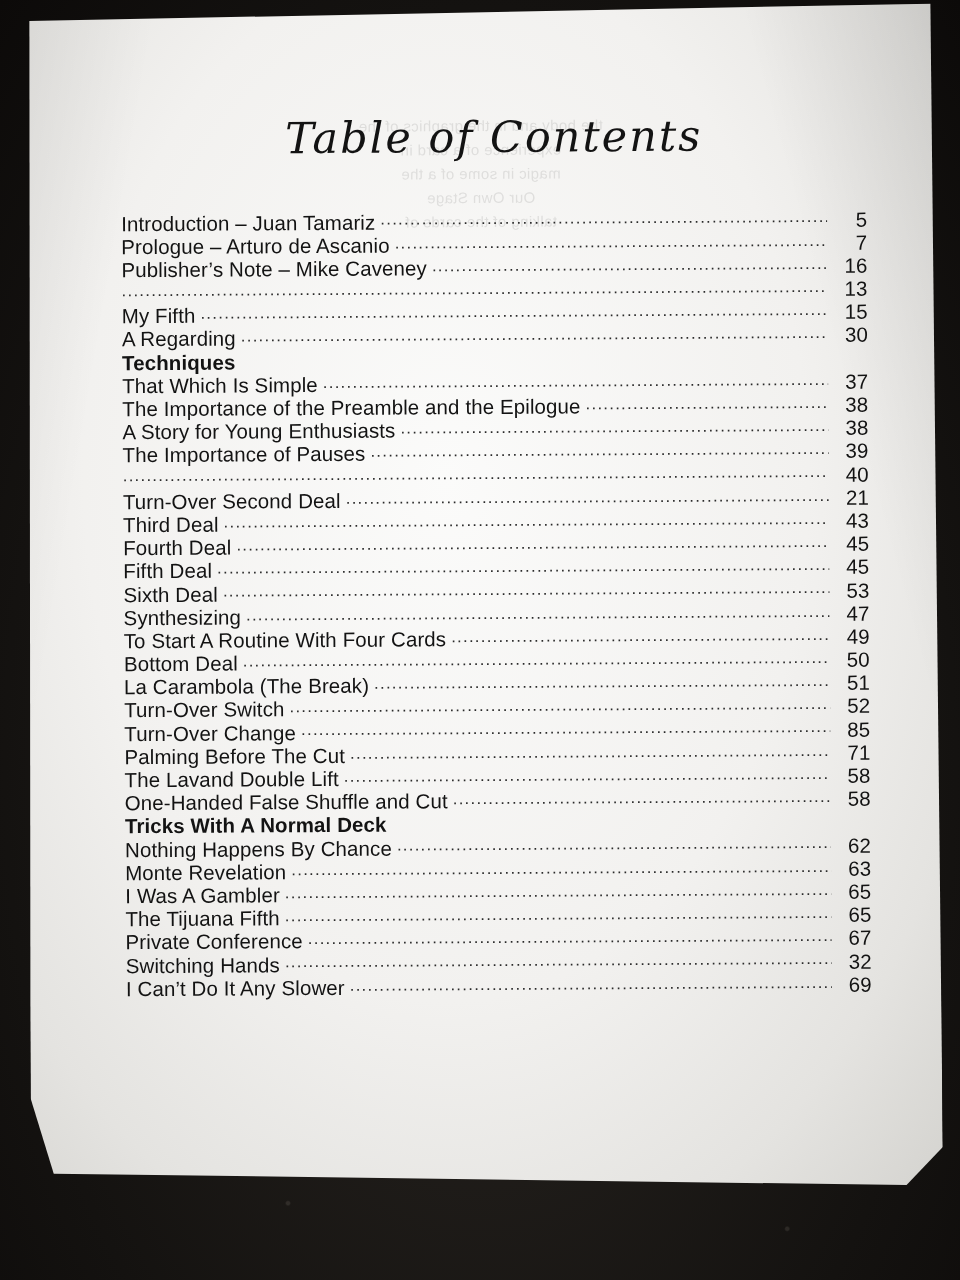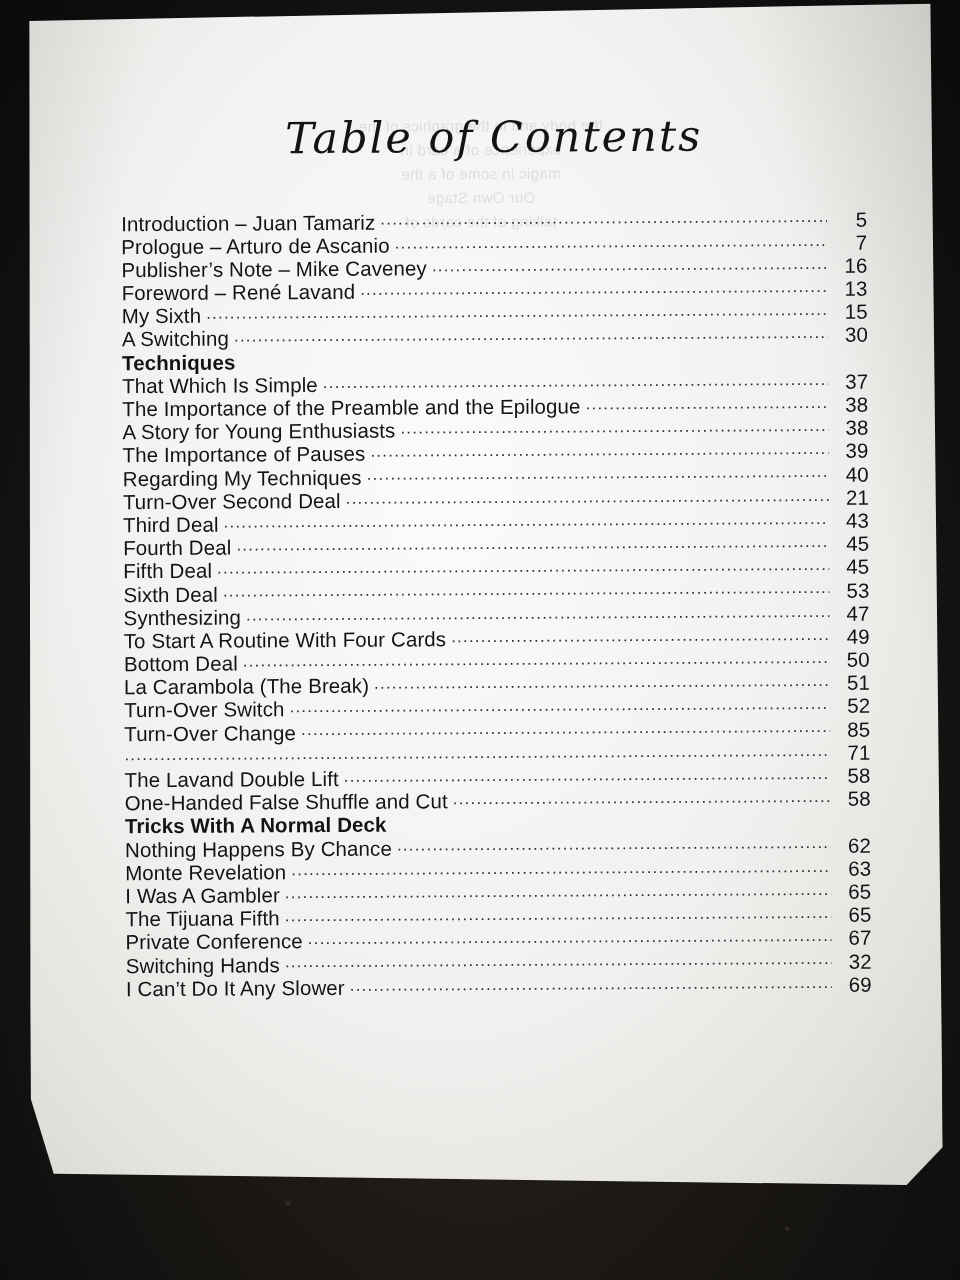--- a/index.html
+++ b/index.html
@@ -149,31 +149,30 @@
             <span class="label">Prologue – Arturo de Ascanio</span>
             <span class="leader"></span>
             <span class="page">7</span>
           </div>
           <div class="toc-row">
             <span class="label">Publisher’s Note – Mike Caveney</span>
             <span class="leader"></span>
             <span class="page">16</span>
           </div>
           <div class="toc-row">
-            <span class="label">Foreword – René Lavand</span>
             <span class="leader"></span>
             <span class="page">13</span>
           </div>
           <div class="toc-row">
-            <span class="label">My Sixth</span>
+            <span class="label">My Fifth</span>
             <span class="leader"></span>
             <span class="page">15</span>
           </div>
           <div class="toc-row">
-            <span class="label">A Switching</span>
+            <span class="label">A Regarding</span>
             <span class="leader"></span>
             <span class="page">30</span>
           </div>
           <div class="toc-row section">
             <span class="label">Techniques</span>
             <span class="leader"></span>
             <span class="page"></span>
           </div>
           <div class="toc-row">
             <span class="label">That Which Is Simple</span>
@@ -189,21 +188,20 @@
             <span class="label">A Story for Young Enthusiasts</span>
             <span class="leader"></span>
             <span class="page">38</span>
           </div>
           <div class="toc-row">
             <span class="label">The Importance of Pauses</span>
             <span class="leader"></span>
             <span class="page">39</span>
           </div>
           <div class="toc-row">
-            <span class="label">Regarding My Techniques</span>
             <span class="leader"></span>
             <span class="page">40</span>
           </div>
           <div class="toc-row">
             <span class="label">Turn-Over Second Deal</span>
             <span class="leader"></span>
             <span class="page">21</span>
           </div>
           <div class="toc-row">
             <span class="label">Third Deal</span>
@@ -249,20 +247,21 @@
             <span class="label">Turn-Over Switch</span>
             <span class="leader"></span>
             <span class="page">52</span>
           </div>
           <div class="toc-row">
             <span class="label">Turn-Over Change</span>
             <span class="leader"></span>
             <span class="page">85</span>
           </div>
           <div class="toc-row">
+            <span class="label">Palming Before The Cut</span>
             <span class="leader"></span>
             <span class="page">71</span>
           </div>
           <div class="toc-row">
             <span class="label">The Lavand Double Lift</span>
             <span class="leader"></span>
             <span class="page">58</span>
           </div>
           <div class="toc-row">
             <span class="label">One-Handed False Shuffle and Cut</span>

